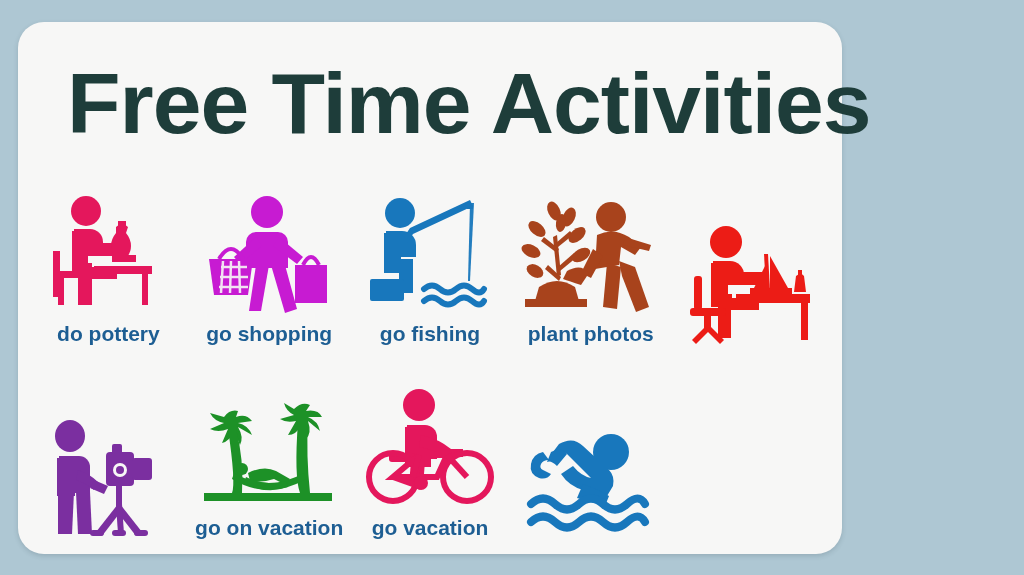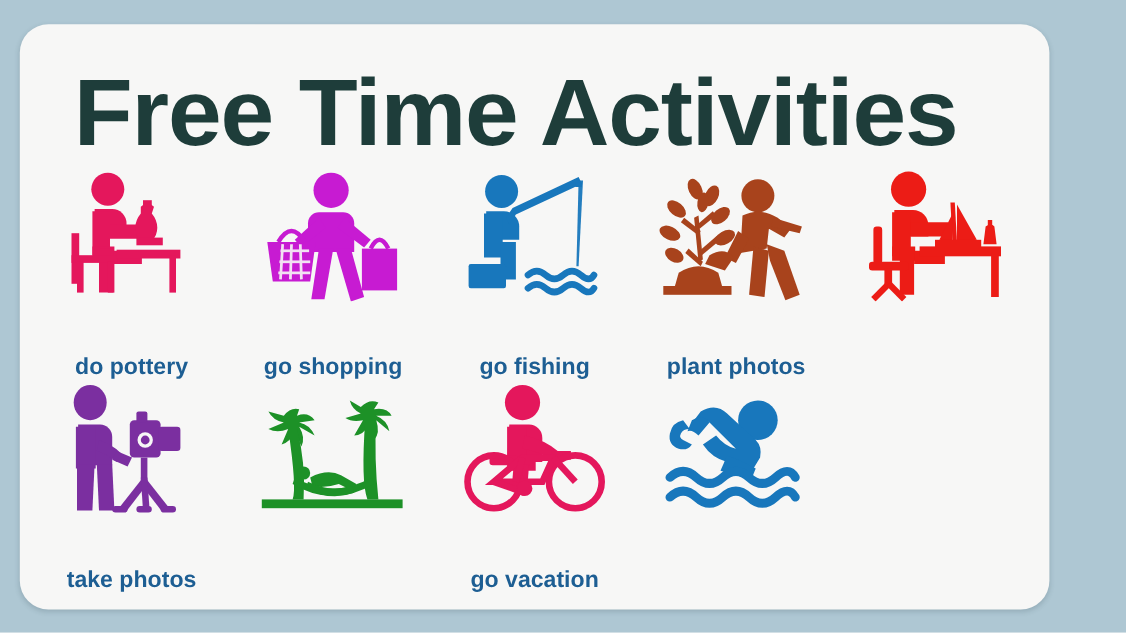--- a/index.html
+++ b/index.html
@@ -11,21 +11,21 @@
     width: 1024px;
     height: 575px;
     background: #aec7d3;
     font-family: "Liberation Sans", sans-serif;
     overflow: hidden;
   }
   #poster-card {
     position: absolute;
     left: 18px;
     top: 22px;
-    width: 936px;
+    width: 824px;
     height: 532px;
     background: #f7f7f6;
     border-radius: 26px;
     box-shadow: 0 2px 5px rgba(40,60,70,0.18);
     box-sizing: border-box;
     display: flex;
     flex-direction: column;
   }
   #poster-title {
     color: #1e3d3a;
@@ -45,21 +45,21 @@
     display: grid;
     grid-template-columns: repeat(5, 1fr);
     grid-template-rows: repeat(2, 1fr);
     padding: 8px 10px 12px 10px;
     box-sizing: border-box;
   }
   .activity-cell {
     display: flex;
     flex-direction: column;
     align-items: center;
-    justify-content: space-between;
+    justify-content: flex-end;
     padding-bottom: 4px;
   }
   .activity-art {
     height: 120px;
     display: flex;
     align-items: flex-end;
     justify-content: center;
   }
   .activity-art svg {
     display: block;
@@ -240,39 +240,39 @@
             <rect x="74" y="68" width="6" height="22"></rect>
             <path d="M76 86 l-22 28 6 4 20 -26 z"></path>
             <path d="M78 86 l22 28 -6 4 -20 -26 z"></path>
             <path d="M74 86 l2 30 6 0 -2 -30 z"></path>
             <rect x="48" y="112" width="14" height="6" rx="3"></rect>
             <rect x="70" y="112" width="14" height="6" rx="3"></rect>
             <rect x="92" y="112" width="14" height="6" rx="3"></rect>
           </g>
         </svg>
       </div>
-      <div class="activity-label">take photos</div>
     </div>
 
     <div class="activity-cell">
       <div class="activity-art">
         <svg width="142" height="120" viewBox="0 0 142 120">
           <g fill="#1d9127">
             <path d="M26 30 q6 -8 14 -6 l-2 6 q10 -4 16 4 l-14 2 q10 2 14 12 l-14 -8 q6 10 2 18 l-6 -14 q-4 10 -12 12 l6 -14 q-10 4 -18 0 l14 -6 q-10 -2 -14 -10 z"></path>
             <path d="M30 42 q8 54 4 64 l10 0 q2 -34 -6 -64 z"></path>
             <path d="M96 22 q8 -8 16 -4 l-4 6 q12 -2 16 6 l-14 0 q10 4 12 14 l-12 -10 q4 12 -2 18 l-4 -14 q-6 10 -14 10 l8 -14 q-10 2 -16 -2 l14 -4 q-8 -4 -10 -12 z"></path>
             <path d="M100 34 q-4 56 2 72 l10 0 q-4 -38 -2 -72 z"></path>
             <path d="M36 86 q34 20 70 0 l2 6 q-38 22 -74 0 z"></path>
             <circle cx="44" cy="82" r="6"></circle>
             <path d="M50 86 q16 -8 28 -2 l14 8 -4 6 -12 -6 q-12 4 -24 2 z"></path>
             <path d="M48 90 q20 10 40 4 l2 6 q-22 8 -44 -4 z"></path>
             <rect x="6" y="106" width="128" height="8"></rect>
           </g>
         </svg>
       </div>
+      <div class="activity-label">go on vacation</div>
     </div>
 
     <div class="activity-cell">
       <div class="activity-art">
         <svg width="138" height="120" viewBox="0 0 138 120">
           <g fill="#e4175c">
             <circle cx="58" cy="18" r="16"></circle>
             <path d="M46 38 h18 a12 12 0 0 1 12 12 v22 h-32 z"></path>
             <path d="M44 40 h18 v34 h-18 z"></path>
             <path d="M60 48 q18 4 30 14 l-6 8 q-12 -8 -26 -10 z"></path>

